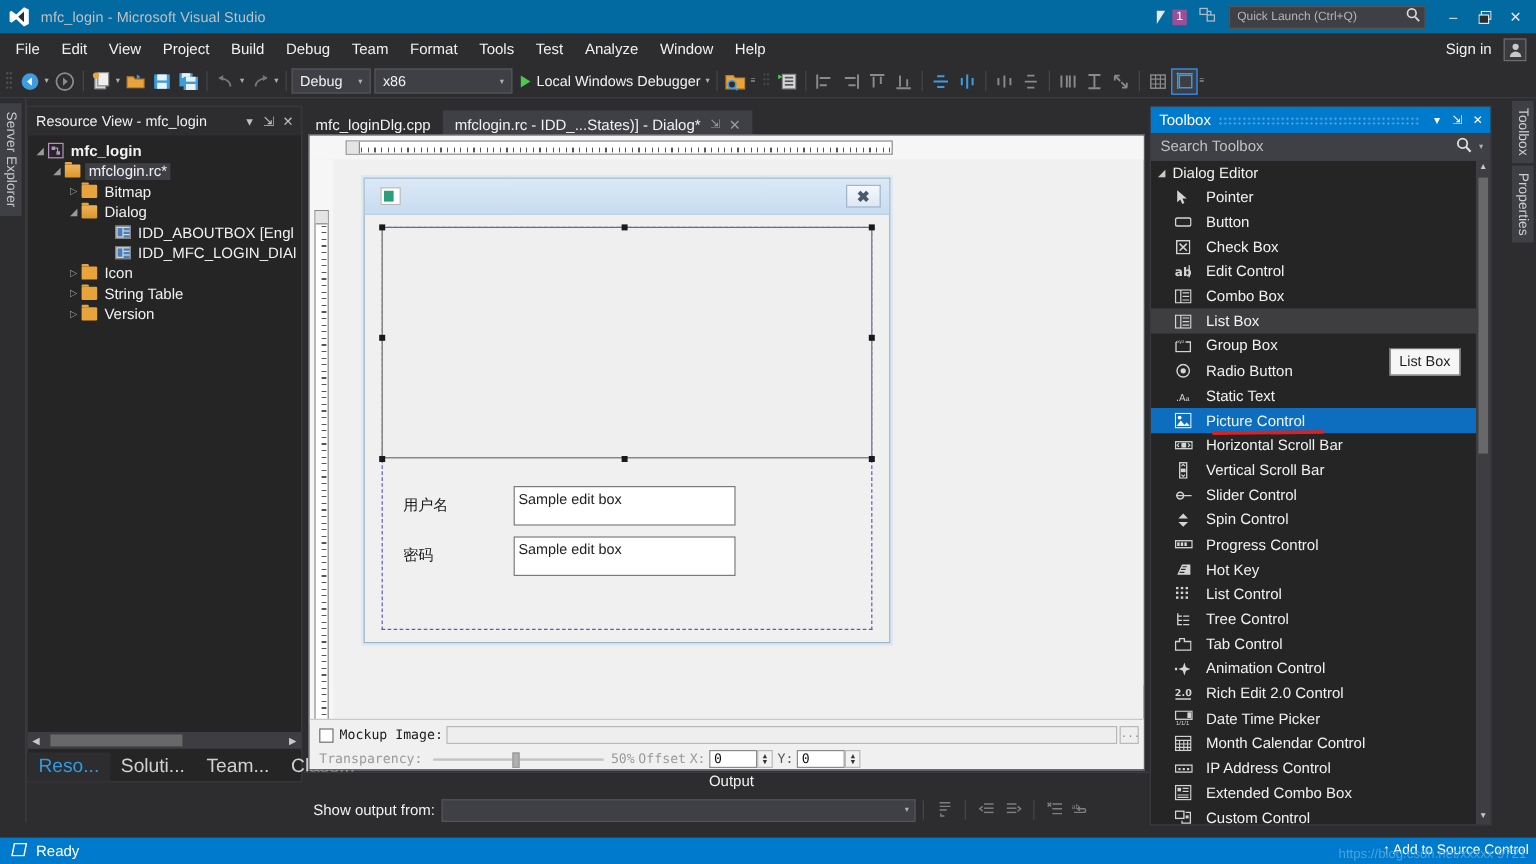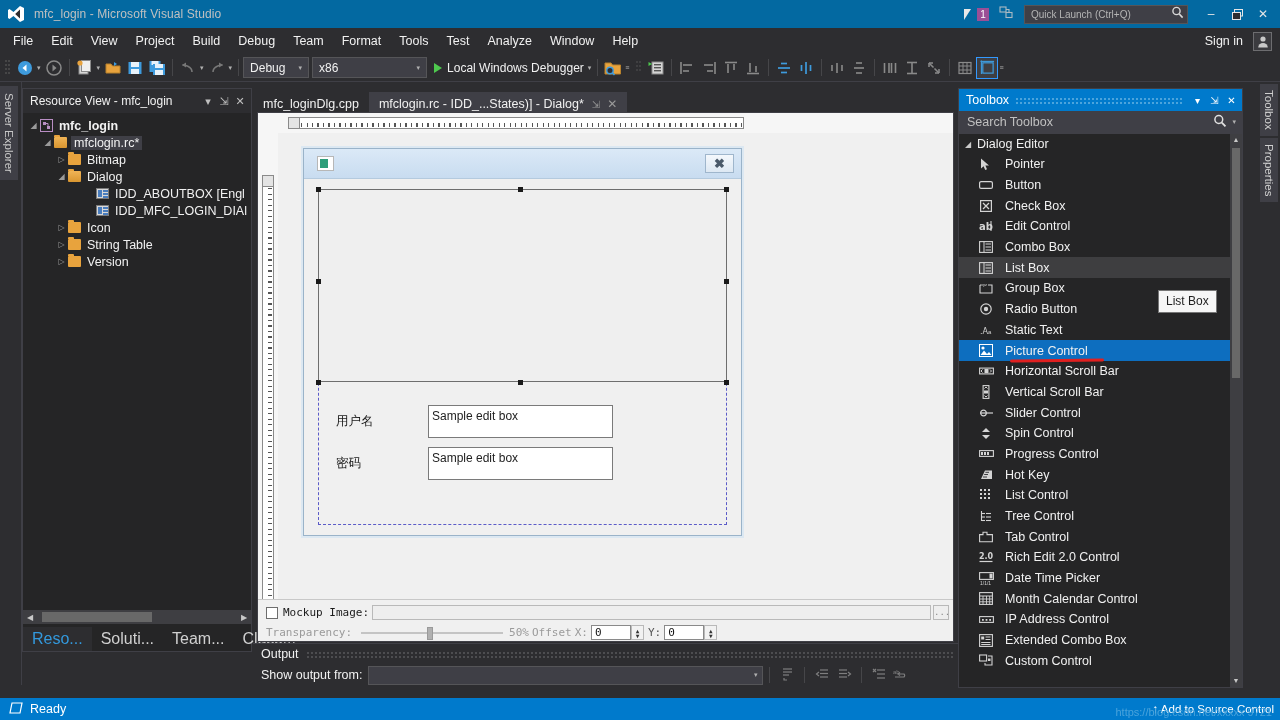--- a/index.html
+++ b/index.html
@@ -356,21 +356,21 @@
     justify-content: center; line-height: 5px; font-size: 6px; color: #333;
   }
 
   
   .output-panel {
     position: absolute; left: 253px; top: 643px; width: 705px; height: 42px;
     background: #2d2d30; border-top: 1px solid #3f3f46;
   }
   .out-title {
     height: 20px; display: flex; align-items: center; padding-left: 8px;
-    font-size: 12.5px; color: #f1f1f1;
+    font-size: 12.5px; color: #f1f1f1; flex-direction: column;
   }
   .out-dots {
     flex: 1; height: 7px; margin-left: 7px; margin-right: 4px;
     background-image: radial-gradient(#4d4d50 0.8px, transparent 0.9px);
     background-size: 4px 4px;
   }
   .out-bar { display: flex; align-items: center; height: 22px; padding-left: 8px; }
   .out-label { font-size: 12.5px; color: #f1f1f1; margin-right: 6px; }
   .out-combo {
     width: 395px; height: 19px; background: #3f3f46; border: 1px solid #555558;
@@ -1292,20 +1292,29 @@
       <div class="tbx-item">
         <span class="ico">
             <svg width="14" height="12" viewBox="0 0 14 12">
               <path d="M0.6 3.6 L4 3.6 L4 1.2 L8 1.2 L8 3.6 L13.4 3.6 L13.4 10.8 L0.6 10.8 Z" fill="none" stroke="#d4d4d4" stroke-width="1.1"></path>
             </svg>
           </span>
         <span>Tab Control</span>
       </div>
       <div class="tbx-item">
         <span class="ico">
+            <svg width="14" height="13" viewBox="0 0 14 13">
+              <path d="M8 1 L9.3 5 L13 6.5 L9.3 8 L8 12 L6.7 8 L3 6.5 L6.7 5 Z" fill="#d4d4d4"></path>
+              <rect x="0" y="5.5" width="2" height="2" fill="#d4d4d4"></rect>
+            </svg>
+          </span>
+        <span>Animation Control</span>
+      </div>
+      <div class="tbx-item">
+        <span class="ico">
             <svg width="15" height="12" viewBox="0 0 15 12">
               <text x="0" y="8" font-family="DejaVu Sans, sans-serif" font-size="8" font-weight="bold" fill="#d4d4d4">2.0</text>
               <line x1="0.5" y1="10.5" x2="13.5" y2="10.5" stroke="#d4d4d4" stroke-width="1.2"></line>
             </svg>
           </span>
         <span>Rich Edit 2.0 Control</span>
       </div>
       <div class="tbx-item">
         <span class="ico">
             <svg width="15" height="13" viewBox="0 0 15 13">

